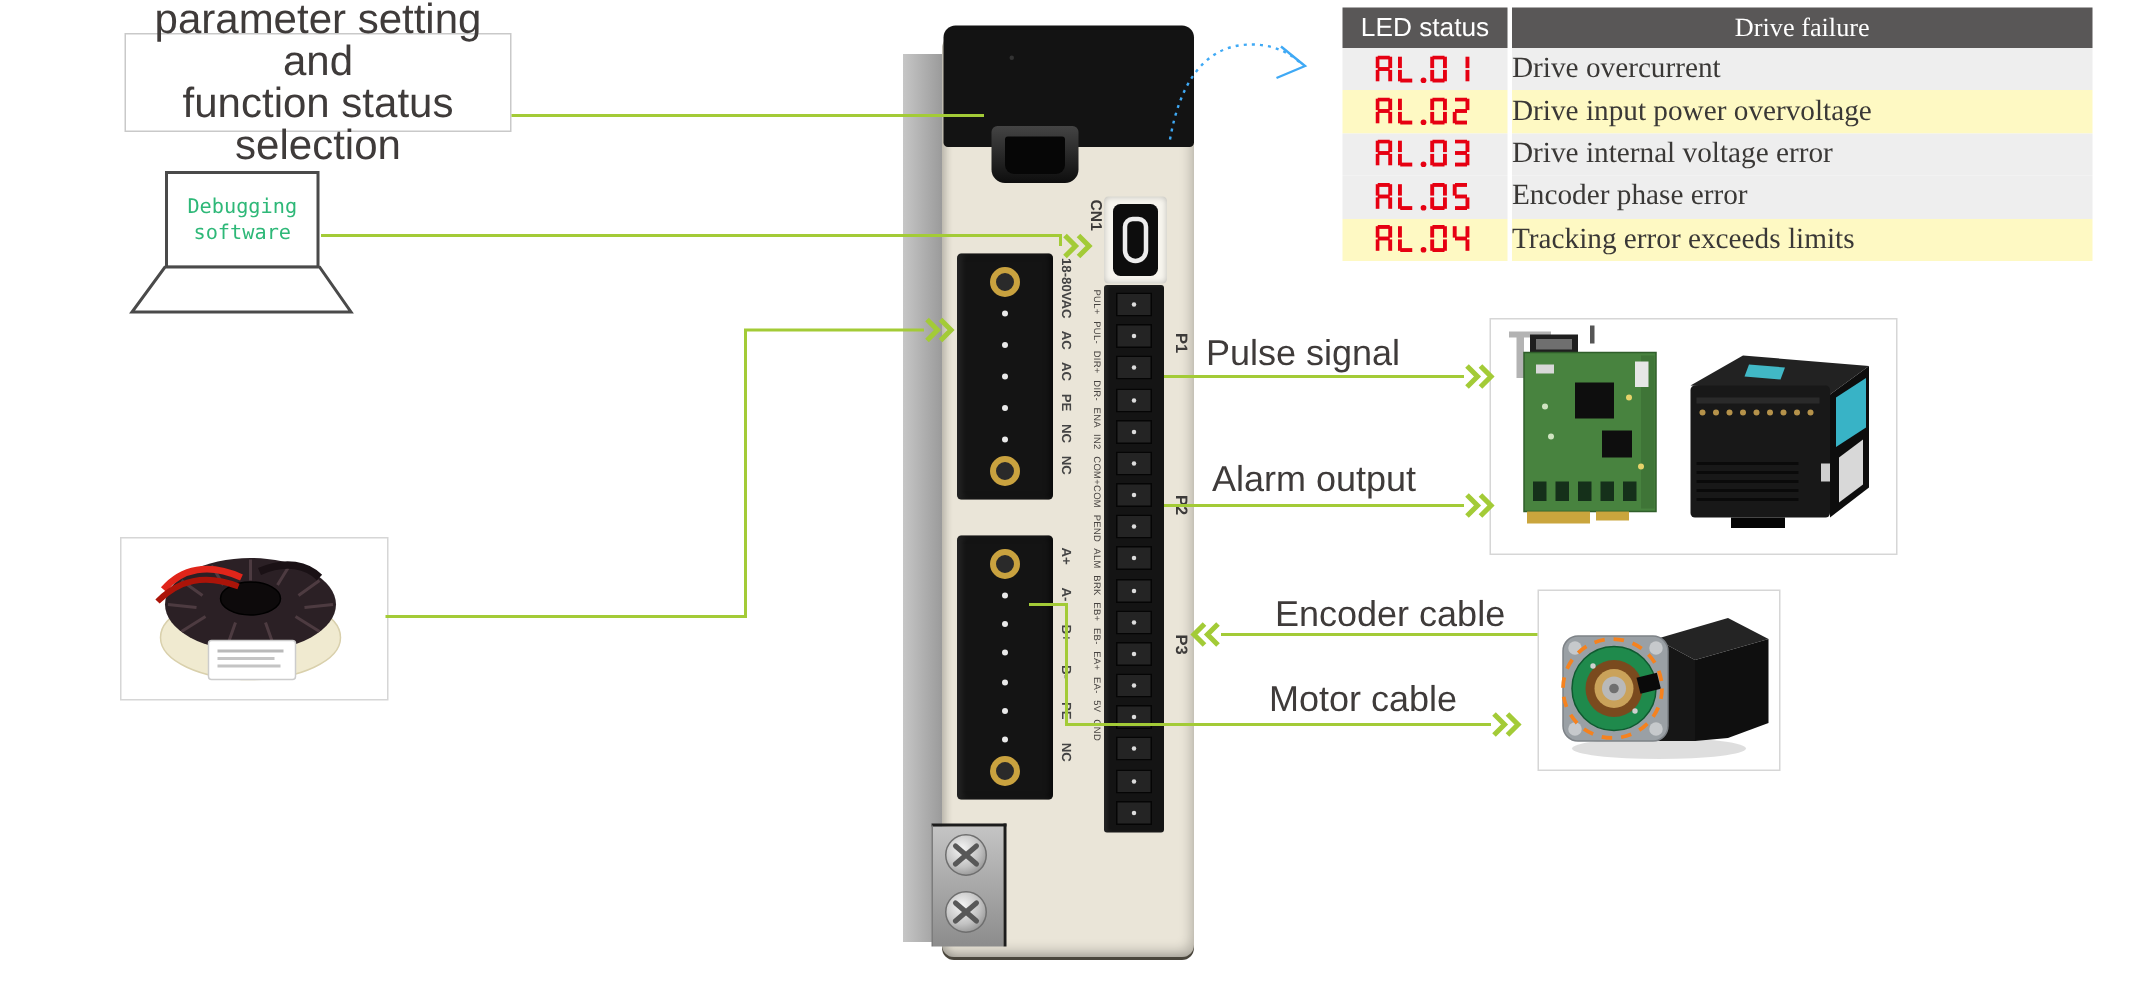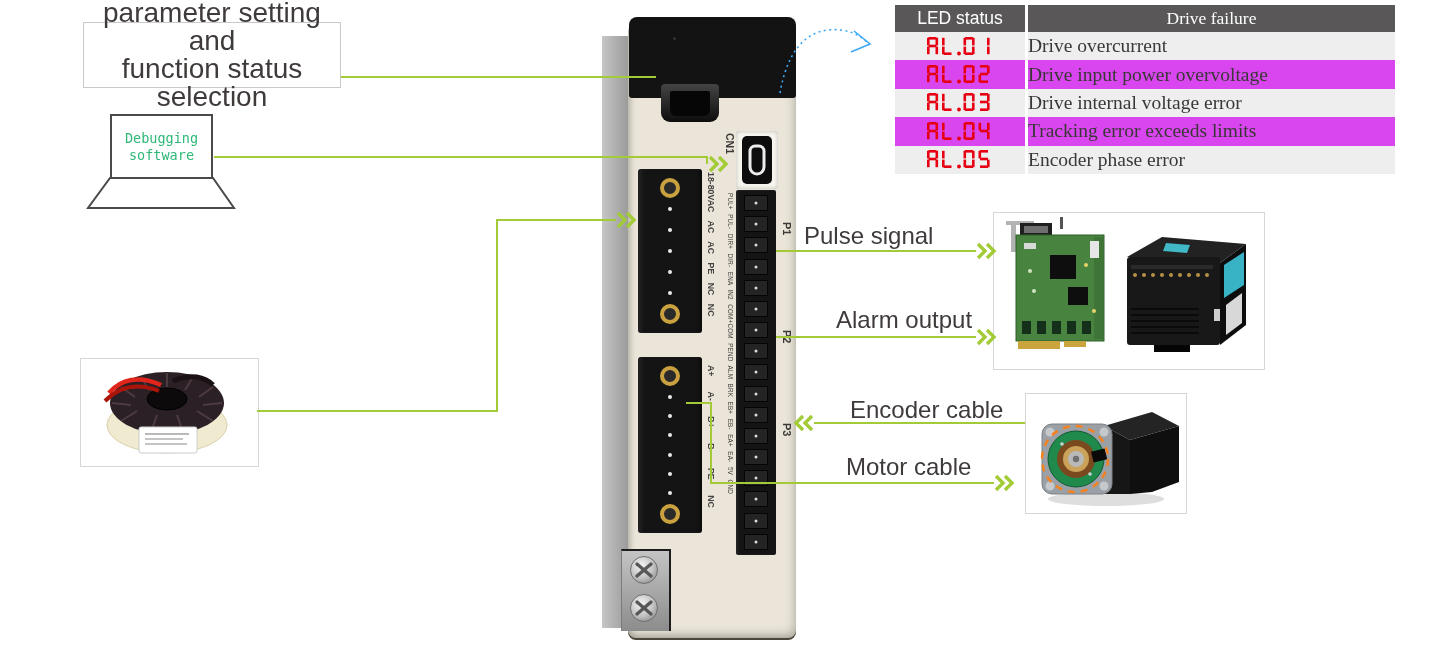--- a/index.html
+++ b/index.html
@@ -12,21 +12,21 @@
   .param-box{left:83px;top:22px;width:256px;height:64px;border:1px solid #c9c9c9;
              display:flex;align-items:center;justify-content:center;text-align:center;
              font-size:28px;line-height:28px;white-space:pre-line;color:#3f3b3a;}
   .laptop-screen{left:110px;top:114px;width:99px;height:61px;border:2px solid #4a4a4a;background:#fff;
                  display:flex;align-items:center;justify-content:center;text-align:center;
                  font-family:"DejaVu Sans Mono",monospace;font-size:13.5px;line-height:17px;
                  color:#2eb878;white-space:pre-line;}
   .laptop-base{left:86px;top:177px;}
   .flow-label{font-size:24px;color:#3f3b3a;white-space:nowrap;}
   .lbl-pulse{left:804px;top:222px;}
-  .lbl-alarm{left:836px;top:306px;}
+  .lbl-alarm{left:808px;top:306px;}
   .lbl-encoder{left:850px;top:396px;}
   .lbl-motor{left:846px;top:453px;}
   .lbl-rating{left:53px;top:503px;font-size:22px;color:#3f3b3a;}
 
   
   .imgbox{background:#fff;border:1px solid #d6d6d6;}
   .box-transformer{left:80px;top:358px;width:177px;height:107px;}
   .box-periph{left:993px;top:212px;width:270px;height:156px;}
   .box-motor{left:1025px;top:393px;width:160px;height:119px;}
 
@@ -69,28 +69,28 @@
   .io-pin-labels{left:734px;top:193px;font-size:6.3px;letter-spacing:.2px;word-spacing:2.5px;color:#46423f;}
   .port-label{font-size:11px;font-weight:bold;}
   .port-p1{left:793px;top:222px;} .port-p2{left:793px;top:330px;} .port-p3{left:793px;top:423px;}
   .power-pin-labels{left:716px;top:172px;font-size:8.8px;font-weight:bold;word-spacing:6px;color:#444;}
   .motor-pin-labels{left:716px;top:365px;font-size:8.8px;font-weight:bold;word-spacing:13px;color:#444;}
 
   
   .led-table{left:895px;top:5px;width:500px;}
   .lt-head{display:flex;height:27px;gap:3px;}
   .lt-hcell{background:#595757;color:#fff;font-size:17.5px;display:flex;align-items:center;justify-content:center;}
-  .lt-c1{width:130px;flex:none;} .lt-c2{flex:1;font-family:Liberation Serif, serif;}
+  .lt-c1{width:110px;flex:none;} .lt-c2{flex:1;font-family:Liberation Serif, serif;}
   .lt-row{display:flex;height:28.4px;gap:3px;margin-top:0;}
   .lt-row:first-of-type{margin-top:2px;}
   .lt-cell{display:flex;align-items:center;}
   .lt-code{justify-content:center;}
   .lt-fail{font-size:19.5px;color:#3a3836;}
   .row-odd .lt-cell{background:#eeeeee;}
-  .row-even .lt-cell{background:#d946ef;}
+  .row-even .lt-cell{background:#fef9c3;}
   .seven-seg{display:flex;align-items:center;}
 
   
   .lines{left:0;top:0;pointer-events:none;}
   .gline{stroke:#a3cb37;stroke-width:2;fill:none;}
   .chev{stroke:#a3cb37;stroke-width:3.4;fill:none;stroke-linejoin:miter;}
   .bdot{stroke:#3fa9f5;stroke-width:1.6;fill:none;stroke-dasharray:2 3.4;}
   .bhead{stroke:#3fa9f5;stroke-width:1.6;fill:none;}
 </style>
 </head>
@@ -396,49 +396,20 @@
               <rect x="53" y="0" width="8" height="2.6"></rect>
               <rect x="60" y="0.8" width="2.6" height="7.6"></rect>
               <rect x="60" y="9.6" width="2.6" height="7.6"></rect>
               <rect x="53" y="15.4" width="8" height="2.6"></rect>
               <rect x="53" y="7.7" width="8" height="2.6"></rect>
             </svg>
           </span>
         </div>
       <div class="lt-cell lt-fail lt-c2">Drive internal voltage error</div>
     </div>
-    <div class="lt-row row-even">
-      <div class="lt-cell lt-code lt-c1">
-          <span class="seven-seg">
-            <svg width="66.5" height="19" viewBox="0 0 66.5 19" fill="#e60012" style="display:block">
-              <rect x="1.5" y="0" width="8" height="2.6"></rect>
-              <rect x="8.5" y="0.8" width="2.6" height="7.6"></rect>
-              <rect x="8.5" y="9.6" width="2.6" height="7.6"></rect>
-              <rect x="0" y="9.6" width="2.6" height="7.6"></rect>
-              <rect x="0" y="0.8" width="2.6" height="7.6"></rect>
-              <rect x="1.5" y="7.7" width="8" height="2.6"></rect>
-              <rect x="16.5" y="15.4" width="8" height="2.6"></rect>
-              <rect x="15" y="9.6" width="2.6" height="7.6"></rect>
-              <rect x="15" y="0.8" width="2.6" height="7.6"></rect>
-              <circle cx="32" cy="16.5" r="1.9"></circle>
-              <rect x="38" y="0" width="8" height="2.6"></rect>
-              <rect x="45" y="0.8" width="2.6" height="7.6"></rect>
-              <rect x="45" y="9.6" width="2.6" height="7.6"></rect>
-              <rect x="38" y="15.4" width="8" height="2.6"></rect>
-              <rect x="36.5" y="9.6" width="2.6" height="7.6"></rect>
-              <rect x="36.5" y="0.8" width="2.6" height="7.6"></rect>
-              <rect x="60" y="0.8" width="2.6" height="7.6"></rect>
-              <rect x="60" y="9.6" width="2.6" height="7.6"></rect>
-              <rect x="51.5" y="0.8" width="2.6" height="7.6"></rect>
-              <rect x="53" y="7.7" width="8" height="2.6"></rect>
-            </svg>
-          </span>
-        </div>
-      <div class="lt-cell lt-fail lt-c2">Tracking error exceeds limits</div>
-    </div>
     <div class="lt-row row-odd">
       <div class="lt-cell lt-code lt-c1">
           <span class="seven-seg">
             <svg width="66.5" height="19" viewBox="0 0 66.5 19" fill="#e60012" style="display:block">
               <rect x="1.5" y="0" width="8" height="2.6"></rect>
               <rect x="8.5" y="0.8" width="2.6" height="7.6"></rect>
               <rect x="8.5" y="9.6" width="2.6" height="7.6"></rect>
               <rect x="0" y="9.6" width="2.6" height="7.6"></rect>
               <rect x="0" y="0.8" width="2.6" height="7.6"></rect>
               <rect x="1.5" y="7.7" width="8" height="2.6"></rect>
@@ -455,20 +426,49 @@
               <rect x="53" y="0" width="8" height="2.6"></rect>
               <rect x="60" y="9.6" width="2.6" height="7.6"></rect>
               <rect x="53" y="15.4" width="8" height="2.6"></rect>
               <rect x="51.5" y="0.8" width="2.6" height="7.6"></rect>
               <rect x="53" y="7.7" width="8" height="2.6"></rect>
             </svg>
           </span>
         </div>
       <div class="lt-cell lt-fail lt-c2">Encoder phase error</div>
     </div>
+    <div class="lt-row row-even">
+      <div class="lt-cell lt-code lt-c1">
+          <span class="seven-seg">
+            <svg width="66.5" height="19" viewBox="0 0 66.5 19" fill="#e60012" style="display:block">
+              <rect x="1.5" y="0" width="8" height="2.6"></rect>
+              <rect x="8.5" y="0.8" width="2.6" height="7.6"></rect>
+              <rect x="8.5" y="9.6" width="2.6" height="7.6"></rect>
+              <rect x="0" y="9.6" width="2.6" height="7.6"></rect>
+              <rect x="0" y="0.8" width="2.6" height="7.6"></rect>
+              <rect x="1.5" y="7.7" width="8" height="2.6"></rect>
+              <rect x="16.5" y="15.4" width="8" height="2.6"></rect>
+              <rect x="15" y="9.6" width="2.6" height="7.6"></rect>
+              <rect x="15" y="0.8" width="2.6" height="7.6"></rect>
+              <circle cx="32" cy="16.5" r="1.9"></circle>
+              <rect x="38" y="0" width="8" height="2.6"></rect>
+              <rect x="45" y="0.8" width="2.6" height="7.6"></rect>
+              <rect x="45" y="9.6" width="2.6" height="7.6"></rect>
+              <rect x="38" y="15.4" width="8" height="2.6"></rect>
+              <rect x="36.5" y="9.6" width="2.6" height="7.6"></rect>
+              <rect x="36.5" y="0.8" width="2.6" height="7.6"></rect>
+              <rect x="60" y="0.8" width="2.6" height="7.6"></rect>
+              <rect x="60" y="9.6" width="2.6" height="7.6"></rect>
+              <rect x="51.5" y="0.8" width="2.6" height="7.6"></rect>
+              <rect x="53" y="7.7" width="8" height="2.6"></rect>
+            </svg>
+          </span>
+        </div>
+      <div class="lt-cell lt-fail lt-c2">Tracking error exceeds limits</div>
+    </div>
   </div>
 
   <svg class="abs lines" width="1429" height="664" viewBox="0 0 1429 664">
 
     <path class="gline" d="M341,77 H656"></path>
 
     <path class="gline" d="M214,157 H707 V164"></path>
     <path class="chev" d="M710,157 l7,7 l-7,7 M719,157 l7,7 l-7,7"></path>
 
     <path class="gline" d="M257,411 H497 V220 H616"></path>

